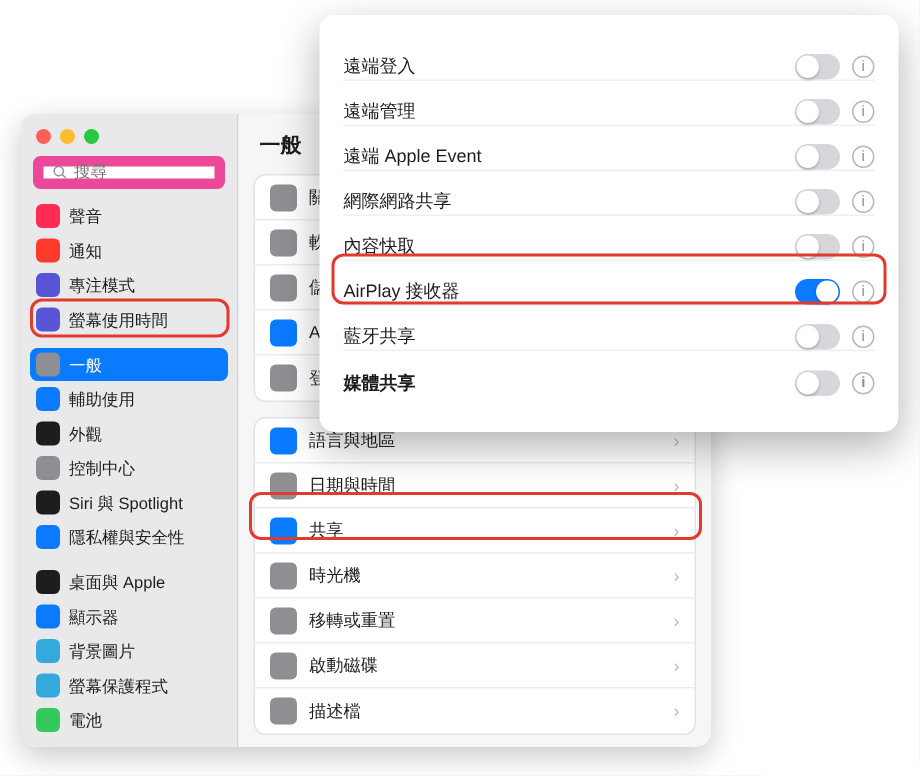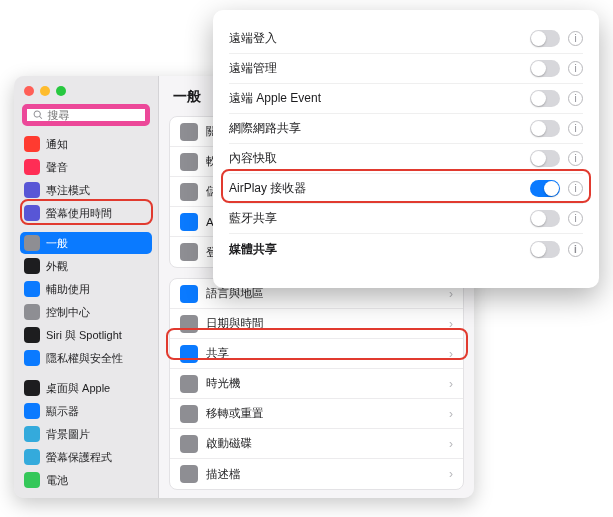--- a/index.html
+++ b/index.html
@@ -23,21 +23,21 @@
     display: flex; flex-direction: column;
     padding-top: 6px;
     overflow: hidden;
   }
   .traffic { display: flex; gap: 6px; padding: 4px 10px 6px; }
   .tl { width: 10px; height: 10px; border-radius: 50%; }
   .tl.r { background:#ff5f57;} .tl.y{background:#febc2e;} .tl.g{background:#28c840;}
   .search {
     margin: 2px 8px 6px;
     display: flex; align-items: center;
-    background:#fff; border:5px solid #ec4899; border-radius:5px;
+    background:#fff; border:7px solid #ec4899; border-radius:5px;
     height:22px; padding:0 6px; gap:4px;
   }
   .search svg { width:12px;height:12px;fill:#8e8e93;}
   .search input {
     border:none; outline:none; font-size:11px; width: 100%; background:transparent;
   }
   .sb-list { flex:1; overflow:hidden; padding: 0 6px; }
   .sb-item {
     display:flex; align-items:center; gap:6px;
     height:22px; padding:0 4px; margin:1px 0;
@@ -80,21 +80,21 @@
   
   .panel {
     position:absolute;
     left:213px; top:10px;
     width:386px; height:278px;
     background:#fff; border-radius:10px;
     box-shadow: 0 10px 28px rgba(0,0,0,.30);
     padding: 14px 16px 10px;
   }
   .p-row {
-    display:flex; align-items:center;
+    display:flex; align-items:flex-end;
     height:30px;
     border-bottom:1px solid #efefef;
     font-size:12px; color:#1d1d1f;gap:40px;
   }
   .p-row:last-child { border-bottom:none;font-weight:bold; }
   .p-row .ctrls { margin-left:auto; display:flex; align-items:center; gap:8px;}
   .toggle {
     width:30px;height:17px;border-radius:10px;background:#d7d7db;position:relative;
   }
   .toggle::after{
@@ -120,47 +120,47 @@
       <div class="tl g"></div>
     </div>
     <div class="search">
       <svg viewBox="0 0 16 16">
           <path d="M6.5 1a5.5 5.5 0 014.38 8.83l3.4 3.4-1.06 1.06-3.4-3.4A5.5 5.5 0 116.5 1zm0 1.5a4 4 0 100 8 4 4 0 000-8z"></path>
         </svg>
       <input placeholder="搜尋" style="">
     </div>
     <div class="sb-list" id="sb-list">
         <div class="sb-item">
+          <span class="ic" style="background:#ff2d55"></span>
+          <span>聲音</span>
+        </div>
+        <div class="sb-item">
           <span class="ic" style="background:#ff3b30"></span>
           <span>通知</span>
-        </div>
-        <div class="sb-item">
-          <span class="ic" style="background:#ff2d55"></span>
-          <span>聲音</span>
         </div>
         <div class="sb-item">
           <span class="ic" style="background:#5856d6"></span>
           <span>專注模式</span>
         </div>
         <div class="sb-item">
           <span class="ic" style="background:#5856d6"></span>
           <span>螢幕使用時間</span>
         </div>
         <div style="height: 6px;"></div>
         <div class="sb-item sel">
           <span class="ic" style="background:#8e8e93"></span>
           <span>一般</span>
         </div>
         <div class="sb-item">
+          <span class="ic" style="background:#0a7aff"></span>
+          <span>輔助使用</span>
+        </div>
+        <div class="sb-item">
           <span class="ic" style="background:#1d1d1f"></span>
           <span>外觀</span>
-        </div>
-        <div class="sb-item">
-          <span class="ic" style="background:#0a7aff"></span>
-          <span>輔助使用</span>
         </div>
         <div class="sb-item">
           <span class="ic" style="background:#8e8e93"></span>
           <span>控制中心</span>
         </div>
         <div class="sb-item">
           <span class="ic" style="background:#1d1d1f"></span>
           <span>Siri 與 Spotlight</span>
         </div>
         <div class="sb-item">

